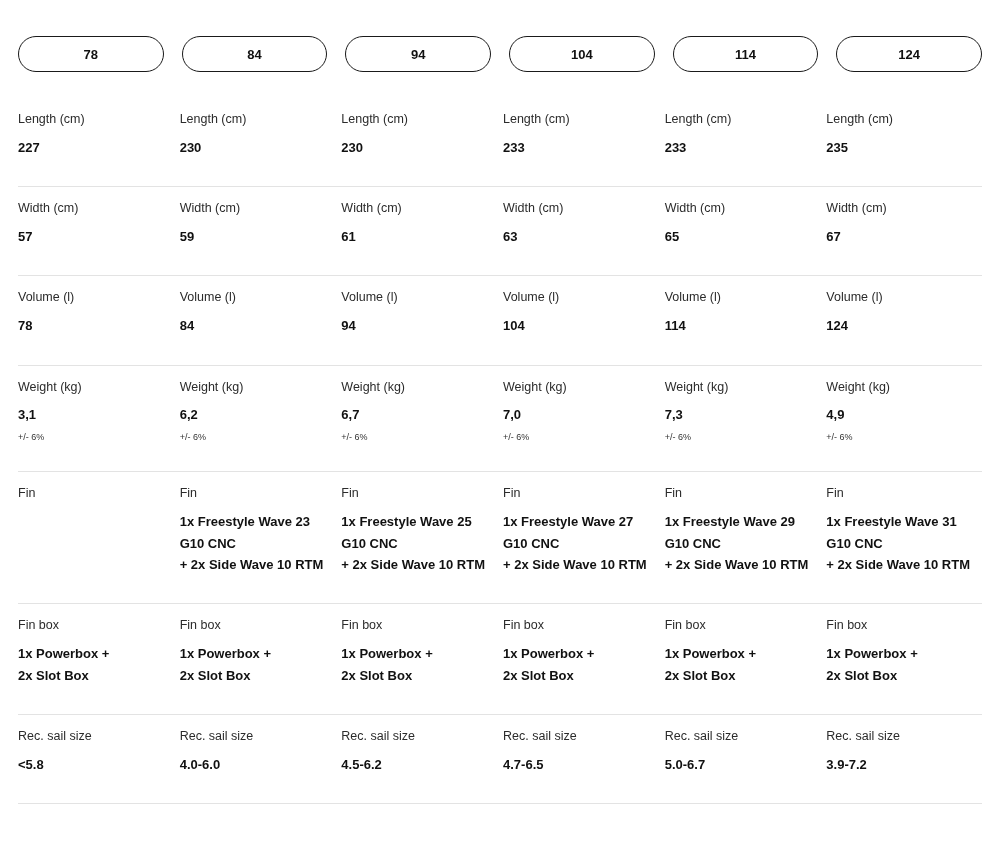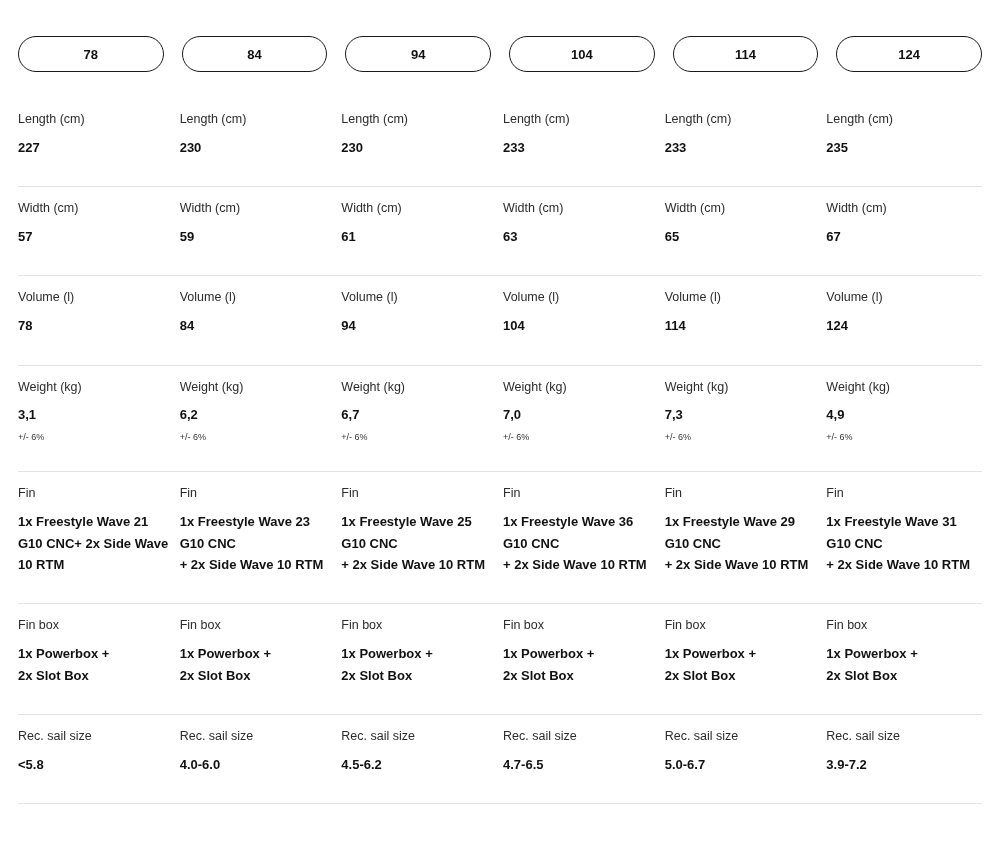--- a/index.html
+++ b/index.html
@@ -200,46 +200,41 @@
     <div class="cell">
       <div class="lbl">Weight (kg)</div>
       <div class="val">4,9</div>
       <div class="note">+/- 6%</div>
     </div>
   </div>
 
   <div class="spec-row">
     <div class="cell">
       <div class="lbl">Fin</div>
-      <div class="val val-lines">
-        <span>1x Freestyle Wave 21</span>
-        <span>G10 CNC+ 2x Side Wave</span>
-        <span>10 RTM</span>
-      </div>
     </div>
     <div class="cell">
       <div class="lbl">Fin</div>
       <div class="val val-lines">
         <span>1x Freestyle Wave 23</span>
         <span>G10 CNC</span>
         <span>+ 2x Side Wave 10 RTM</span>
       </div>
     </div>
     <div class="cell">
       <div class="lbl">Fin</div>
       <div class="val val-lines">
         <span>1x Freestyle Wave 25</span>
         <span>G10 CNC</span>
         <span>+ 2x Side Wave 10 RTM</span>
       </div>
     </div>
     <div class="cell">
       <div class="lbl">Fin</div>
       <div class="val val-lines">
-        <span>1x Freestyle Wave 36</span>
+        <span>1x Freestyle Wave 27</span>
         <span>G10 CNC</span>
         <span>+ 2x Side Wave 10 RTM</span>
       </div>
     </div>
     <div class="cell">
       <div class="lbl">Fin</div>
       <div class="val val-lines">
         <span>1x Freestyle Wave 29</span>
         <span>G10 CNC</span>
         <span>+ 2x Side Wave 10 RTM</span>

